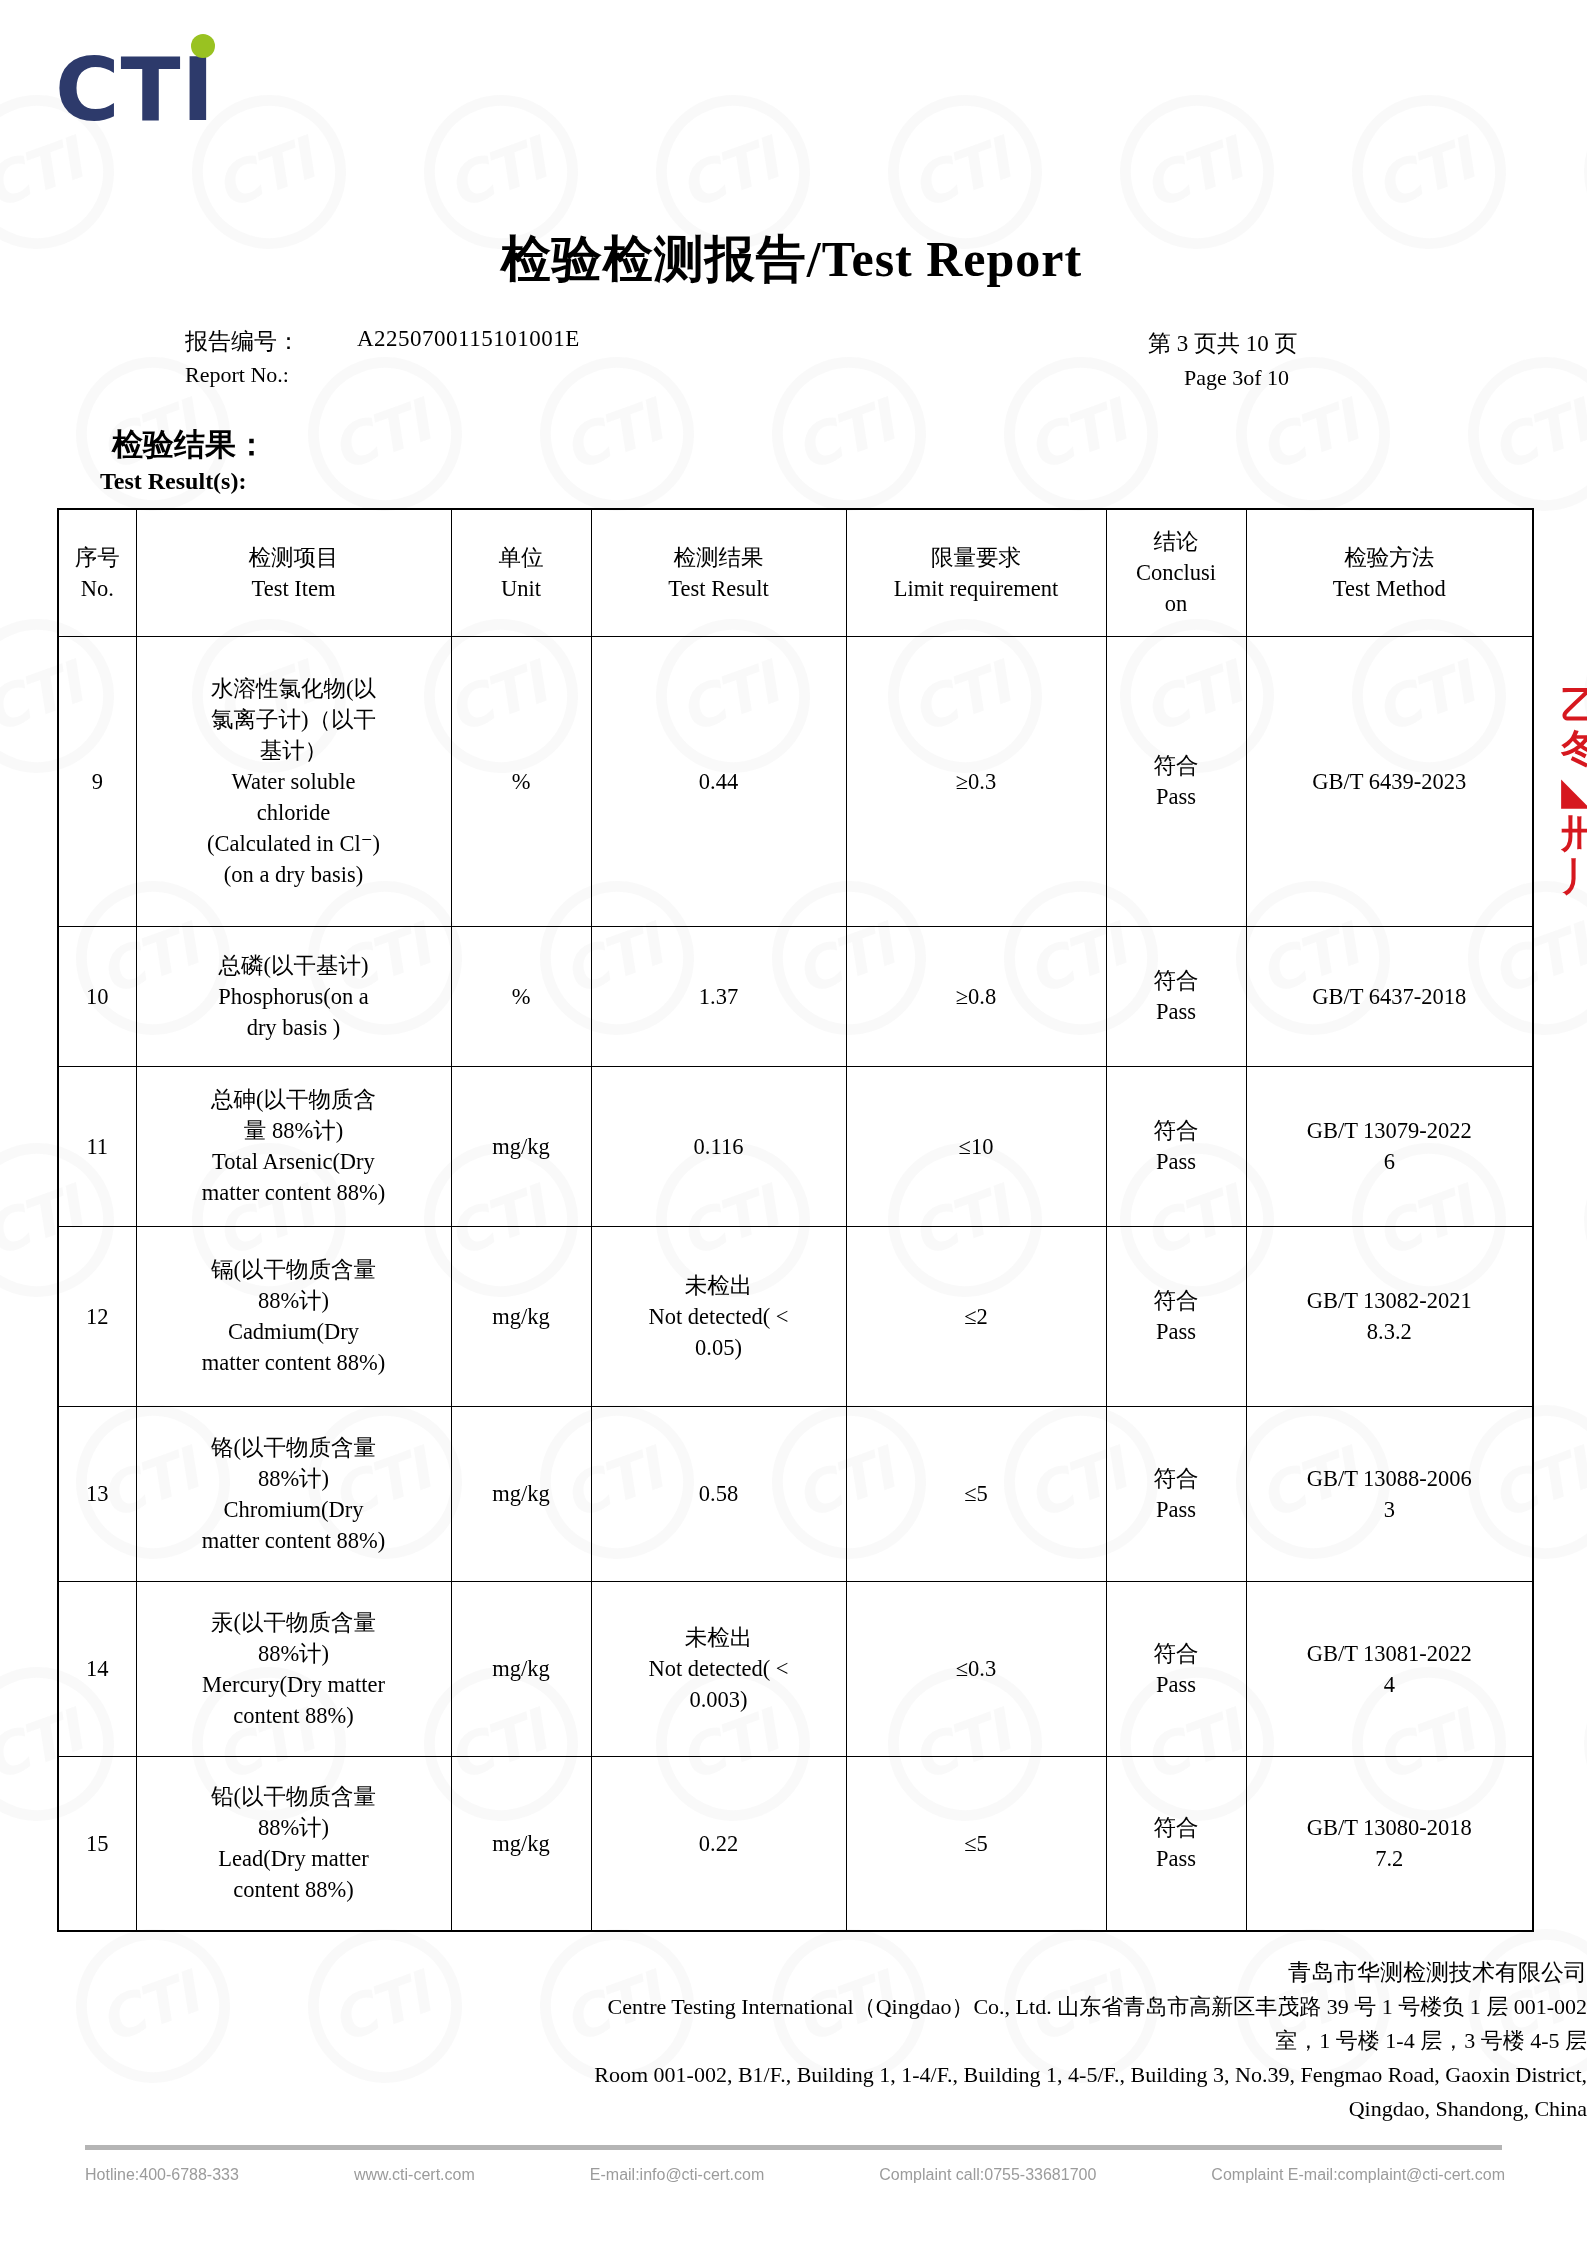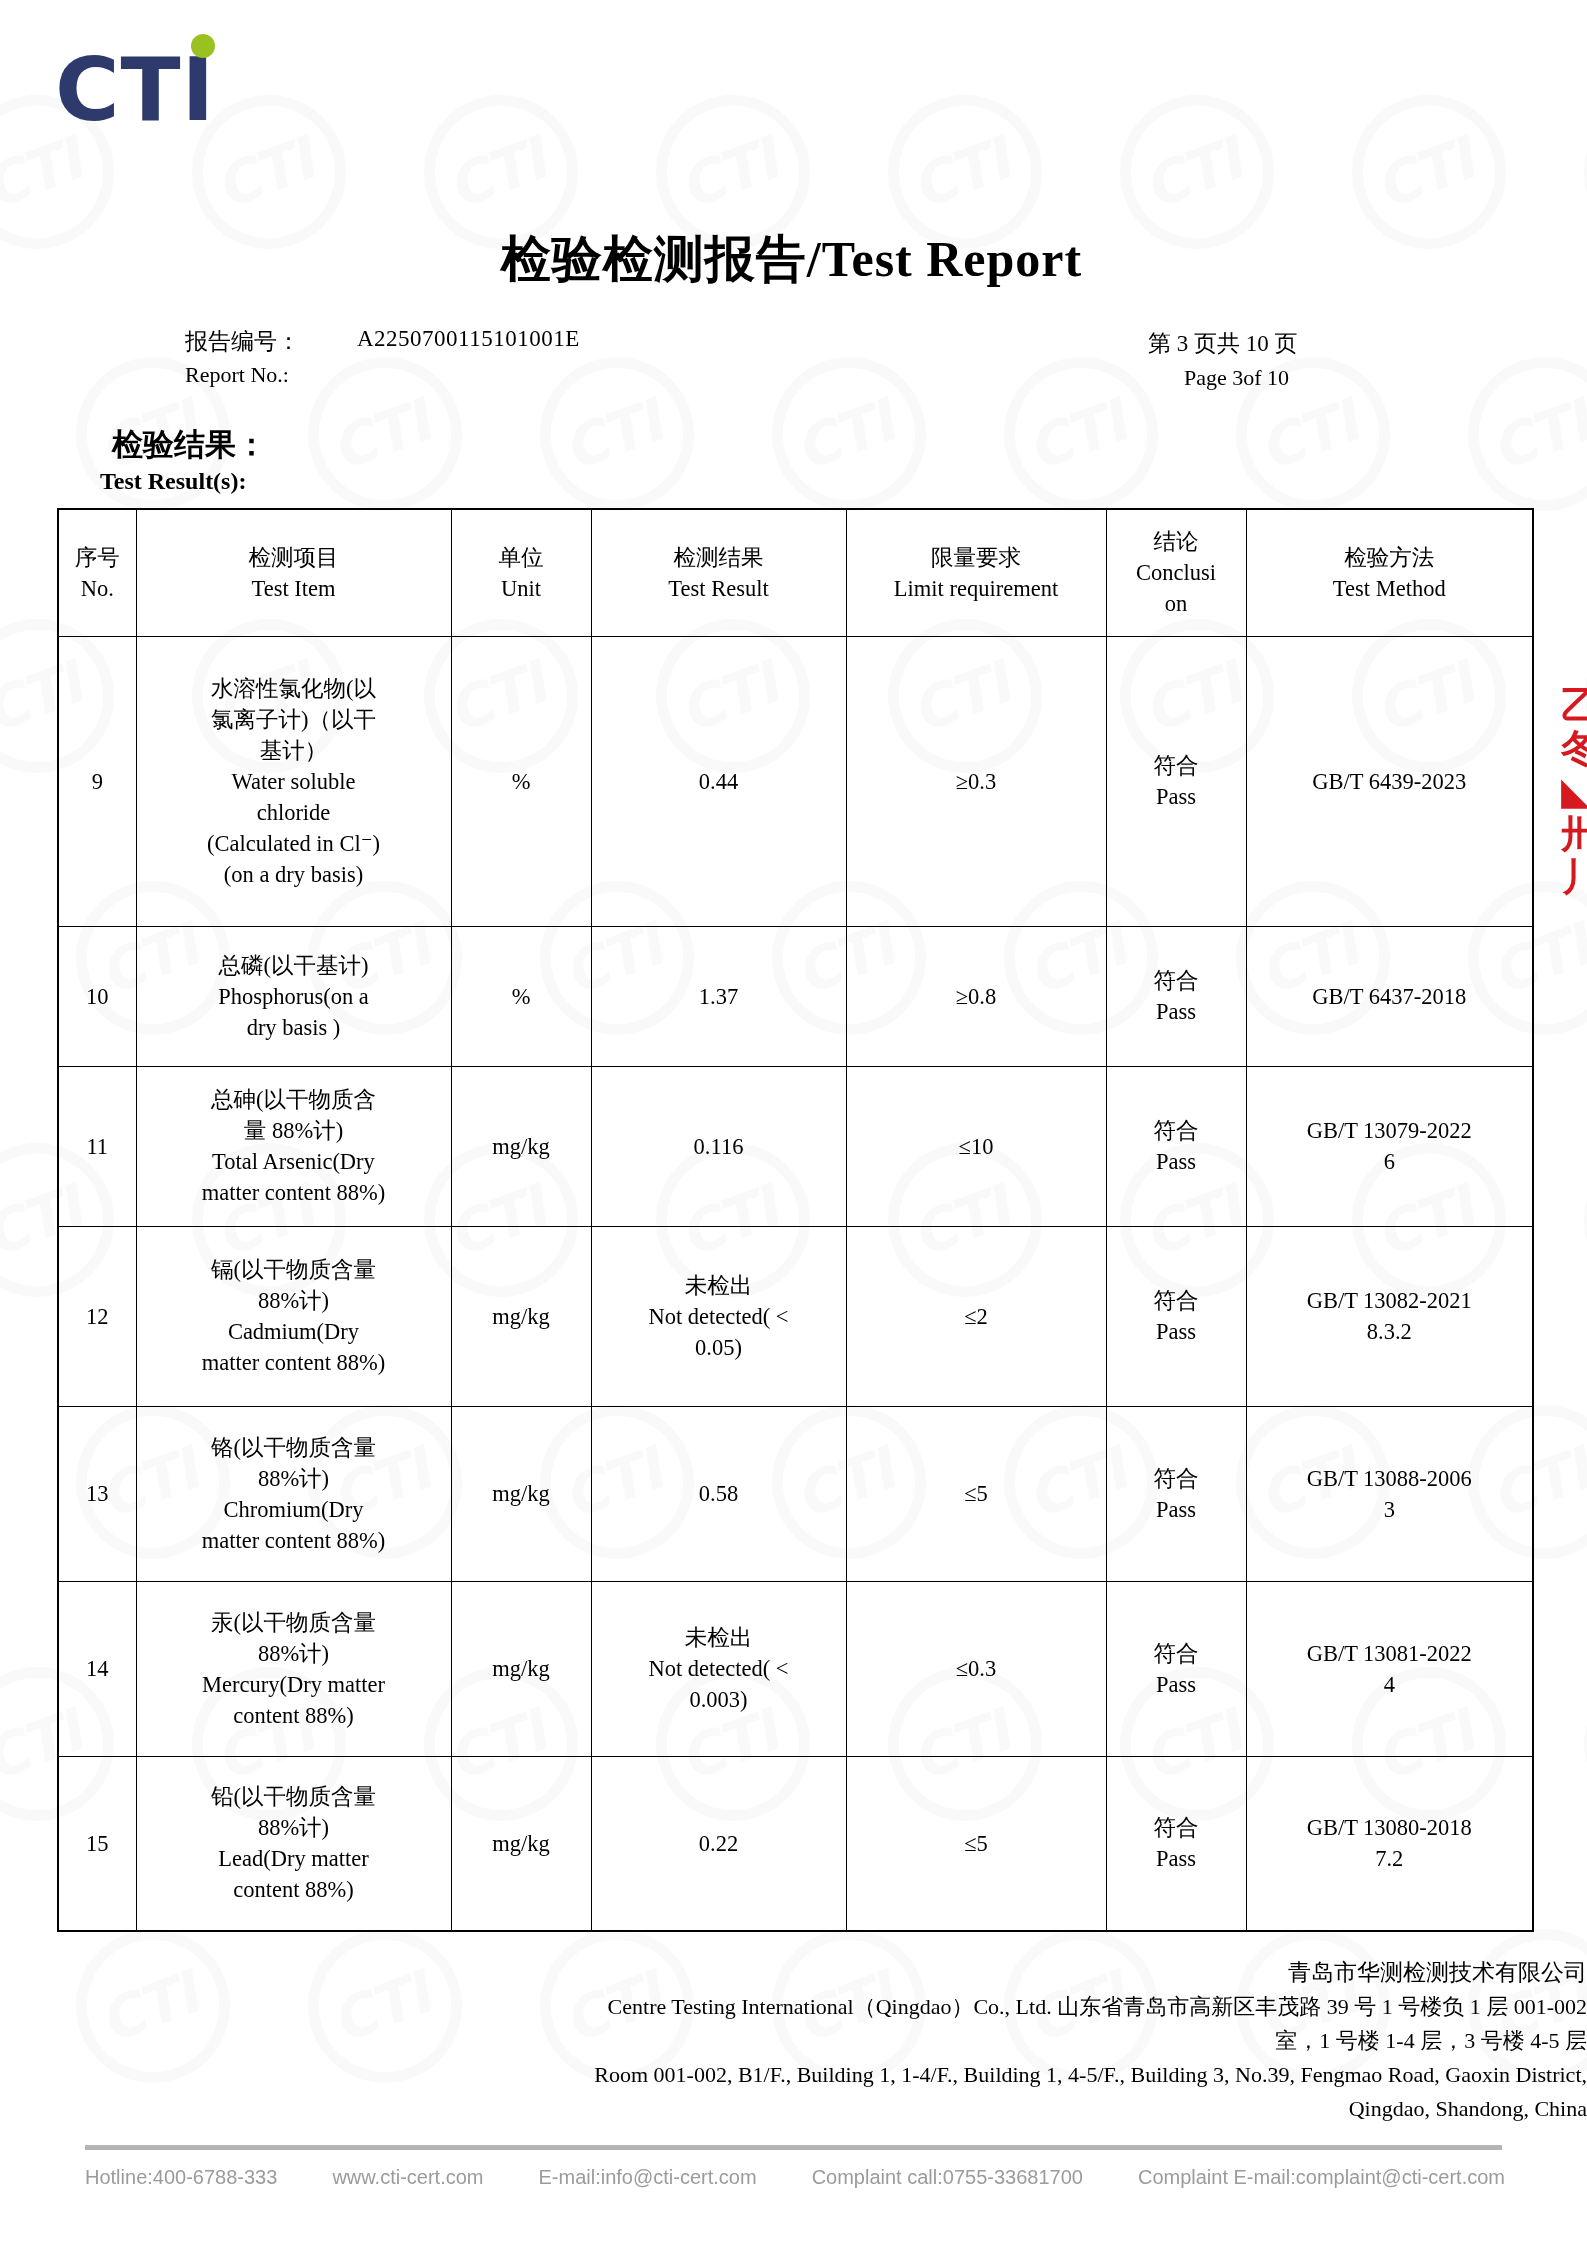--- a/index.html
+++ b/index.html
@@ -69,21 +69,21 @@
 
   
   .footer{position:absolute;left:0;right:0;top:1956px;text-align:right;margin-left:15px;}
   .footer .fl{font-size:22px;line-height:34px;}
   .footer .fl:first-child{font-size:23px;}
 
   
   .bottom-rule{position:absolute;left:85px;right:85px;top:2145px;height:5px;background:#b5b5b5;}
   .bottom-bar{
     position:absolute;left:85px;right:82px;top:2166px;display:flex;justify-content:space-between;
-    font-family:"Liberation Sans","DejaVu Sans",sans-serif;font-size:20px;color:#9b9b9b;
+    font-family:"Liberation Sans","DejaVu Sans",sans-serif;font-size:16px;color:#9b9b9b;
   }
 
   
   .stamp{position:absolute;right:0;top:686px;width:26px;height:215px;overflow:hidden;}
   .stamp-col{display:flex;flex-direction:column;gap:5px;}
   .stamp-col span{
     display:block;width:42px;font-size:38px;line-height:38px;color:#d6181f;
     font-family:"DejaVu Serif",serif;font-weight:bold;
   }
 </style>

